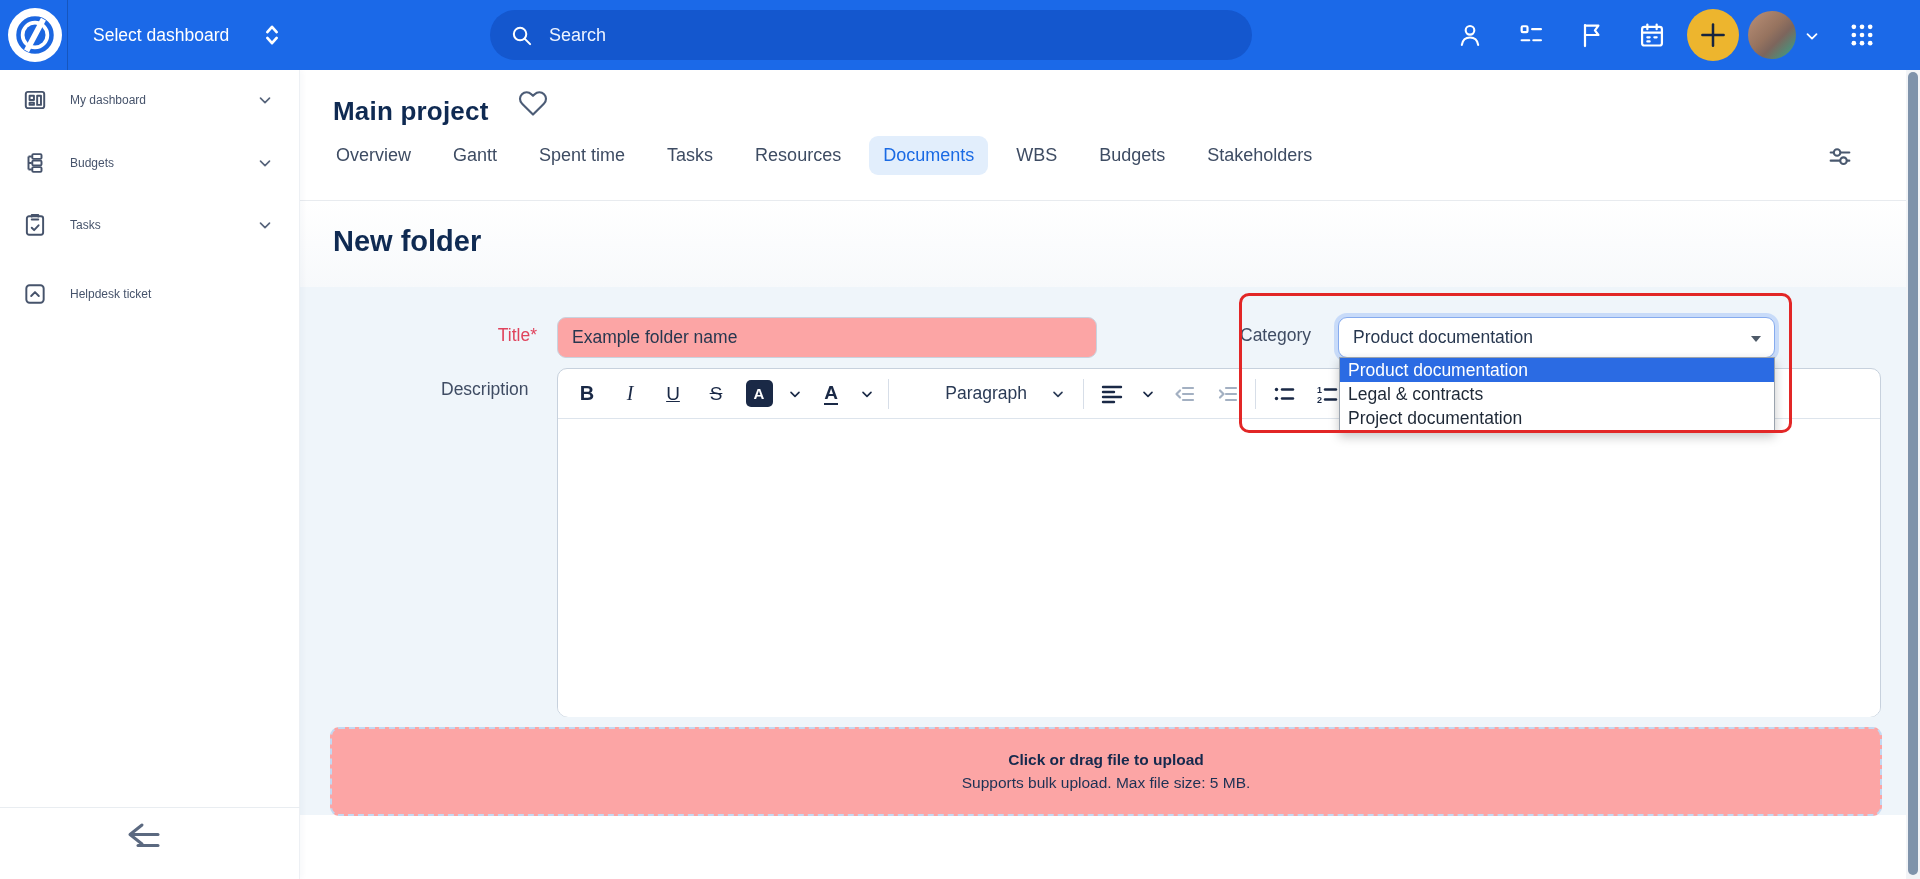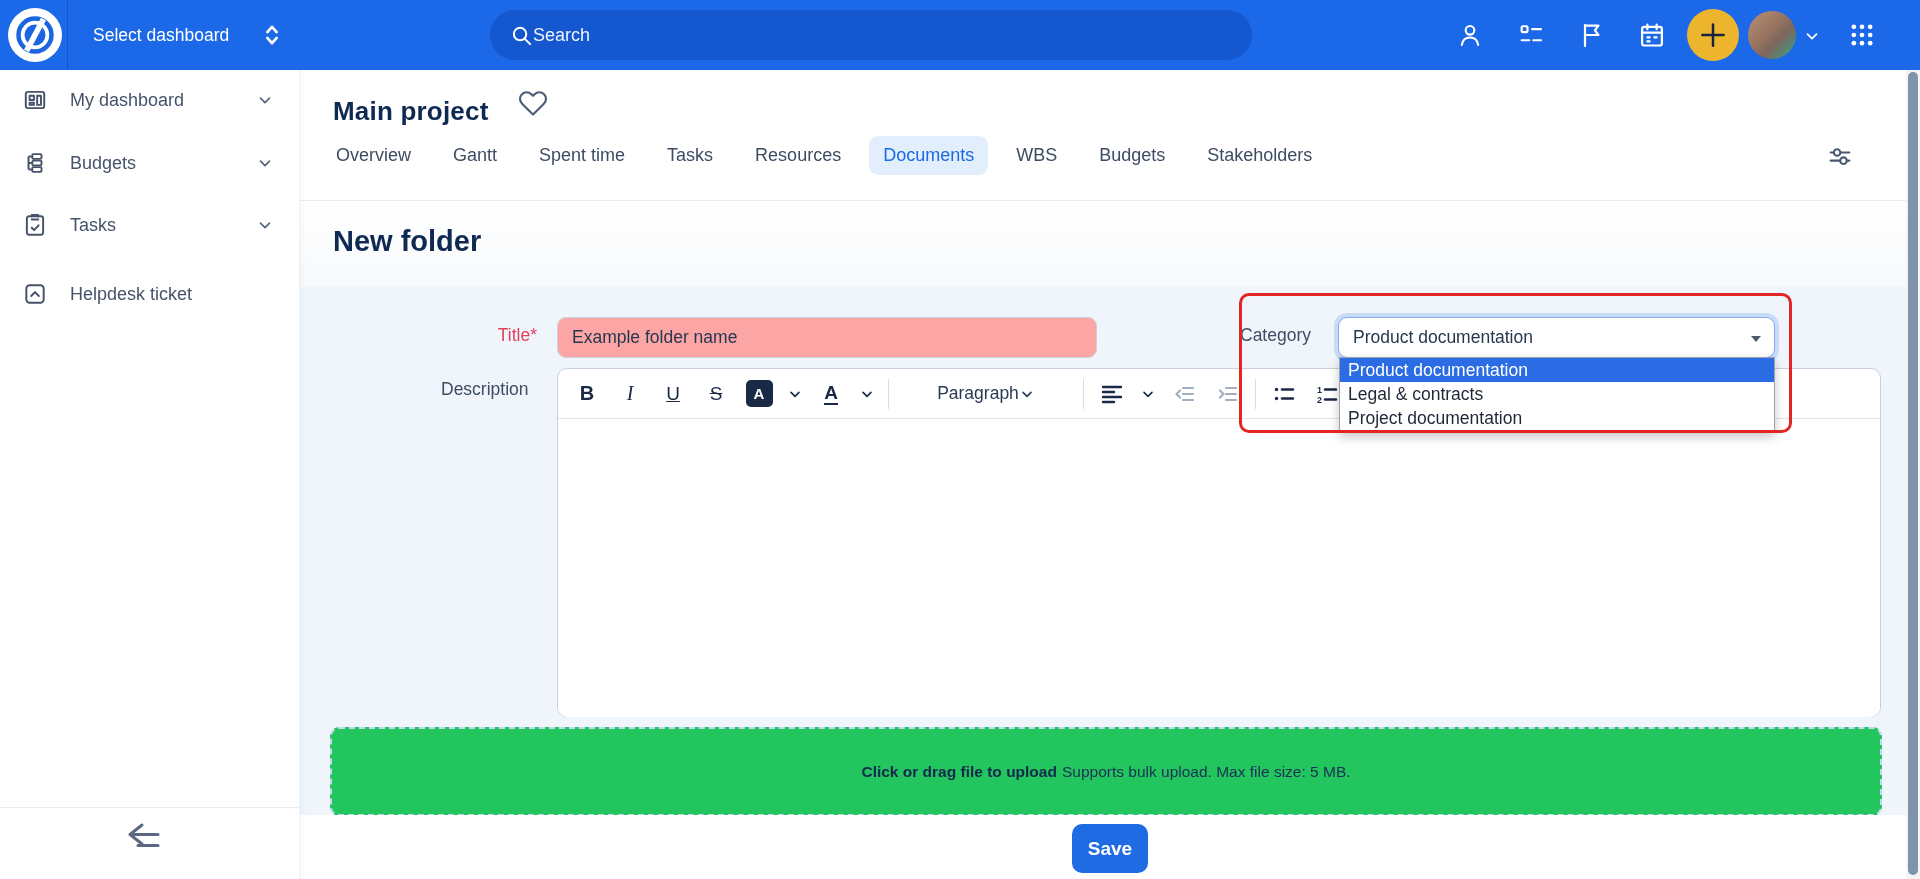--- a/index.html
+++ b/index.html
@@ -6,34 +6,34 @@
   html,body { width:1920px; height:879px; font-family:"Liberation Sans", sans-serif; background:#fff; overflow:hidden; }
   #app { position:relative; width:1920px; height:879px; background:#fff; }
 
   
   .navbar { position:absolute; left:0; top:0; width:1920px; height:70px; background:#1b69e8; z-index:30; }
   .logo-wrap { position:absolute; left:7px; top:7px; width:56px; height:56px; }
   .nav-sep { position:absolute; left:67px; top:0; width:1px; height:70px; background:rgba(0,0,0,.18); }
   .select-dash { position:absolute; left:93px; top:0; height:60px; line-height:70px; color:#fff; font-size:17.5px; font-weight:500; cursor:pointer; }
   .unfold { position:absolute; left:258px; top:21px; width:28px; height:28px; cursor:pointer; }
   .search-pill { position:absolute; left:490px; top:10px; width:762px; height:50px; border-radius:25px; background:#1457ce; display:flex; align-items:center; padding-left:20px; cursor:text; }
-  .search-pill .ph { color:#eef4ff; font-size:18px; font-weight:500; margin-left:0; }
+  .search-pill .ph { color:#eef4ff; font-size:18px; font-weight:500; margin-left:16px; }
   .nav-ic { position:absolute; top:21px; width:28px; height:28px; color:#fff; cursor:pointer; }
   .plus-btn { position:absolute; left:1687px; top:9px; width:52px; height:52px; border-radius:50%; background:#edb52e; display:flex; align-items:center; justify-content:center; cursor:pointer; }
   .avatar { position:absolute; left:1748px; top:11px; width:48px; height:48px; border-radius:50%; cursor:pointer;
             background:radial-gradient(circle at 40% 35%, #c09579 0%, #8e6f60 55%, #6c564e 75%), linear-gradient(135deg,#b98b72,#2ea98d);
             background:linear-gradient(135deg,#bb9077 0%, #96735f 45%, #7d655c 62%, #2fa98c 100%); }
   .av-chev { position:absolute; left:1803px; top:27px; width:18px; height:18px; color:#fff; cursor:pointer; }
   .grid-ic { position:absolute; left:1848px; top:21px; width:28px; height:28px; color:#fff; cursor:pointer; }
 
   
   .sidebar { position:absolute; left:0; top:70px; width:300px; height:809px; background:#fff; border-right:1px solid #edf0f4; box-shadow:2px 0 6px rgba(30,50,90,.04); z-index:20; }
   .side-item { position:absolute; left:0; width:300px; height:46px; display:flex; align-items:center; cursor:pointer; color:#46536b; }
   .side-item .ic { position:absolute; left:22px; width:26px; height:26px; }
-  .side-item .lbl { position:absolute; left:70px; font-size:18px; color:#46536b; }
+  .side-item .lbl { position:absolute; left:70px; font-size:12px; color:#46536b; }
   .side-item .chev { position:absolute; left:256px; width:18px; height:18px; color:#57647b; }
   .side-divider { position:absolute; left:0; top:737px; width:300px; height:1px; background:#e9edf1; }
   .collapse-btn { position:absolute; left:118px; top:745px; width:52px; height:44px; color:#5b6980; cursor:pointer; display:flex; align-items:center; justify-content:center; }
 
   
   .main-header { position:absolute; left:300px; top:70px; width:1606px; height:131px; background:#fff; border-bottom:1px solid #e8ebef; }
   .proj-title { position:absolute; left:33px; top:10px; font-size:26px; font-weight:bold; color:#0f2a52; letter-spacing:.2px;margin-top:16px; }
   .heart { position:absolute; left:218px; top:18px; width:30px; height:30px; color:#4c5c76; cursor:pointer; }
   .tabs { position:absolute; left:22px; top:66px; display:flex; gap:14px; align-items:center; }
   .tab { font-size:18px; color:#3e4c63; padding:9px 14px; border-radius:9px; cursor:pointer; white-space:nowrap; }
@@ -66,26 +66,26 @@
   .ed-toolbar { position:absolute; left:0; top:0; width:100%; height:50px; border-bottom:1px solid #dde4ec; display:flex; align-items:center; padding:0 14px; gap:13px; }
   .tb-btn { min-width:30px; height:32px; display:flex; align-items:center; justify-content:center; color:#1a2946; cursor:pointer; border-radius:5px; }
   .tb-b { font-weight:bold; font-size:20px; }
   .tb-i { font-style:italic; font-size:20px; font-family:"Liberation Serif",serif; }
   .tb-u { font-size:19px; text-decoration:underline; }
   .tb-s { font-size:19px; text-decoration:line-through; }
   .tb-bg { width:27px; height:27px; background:#1a2946; color:#fff; border-radius:5px; font-size:15px; font-weight:bold; display:flex; align-items:center; justify-content:center; }
   .tb-color { font-size:19px; font-weight:bold; border-bottom:2.5px solid #1a2946; line-height:20px; }
   .tb-chev { width:16px; height:16px; color:#1a2946; cursor:pointer; }
   .tb-sep { width:1px; height:30px; background:#d7dee8; }
-  .tb-paragraph { display:flex; align-items:center; justify-content:center; width:168px; font-size:17.5px; color:#2a3a55; cursor:pointer; padding:0 4px; }
+  .tb-paragraph { display:flex; align-items:center; justify-content:flex-end; width:168px; font-size:17.5px; color:#2a3a55; cursor:pointer; padding:0 4px;gap:23px; }
   .tb-disabled { color:#a3b0c2; }
   .ed-body { position:absolute; left:0; top:50px; width:100%; height:298px; border-radius:0 0 10px 10px; background:#fff; cursor:text; }
 
   
-  .upload-box { position:absolute; left:30px; top:440px; width:1552px; height:89px; background:#22c55e; border:2px dashed #c3d9f2; border-radius:9px; display:flex; align-items:center; justify-content:center; gap:5px; cursor:pointer; }
+  .upload-box { position:absolute; left:30px; top:440px; width:1552px; height:89px; background:#fca5a5; border:2px dashed #c3d9f2; border-radius:9px; display:flex; flex-direction:column; align-items:center; justify-content:center; gap:5px; cursor:pointer; }
   .up-l1 { font-size:15.5px; font-weight:bold; color:#15294d; }
   .up-l2 { font-size:15.5px; color:#1d3154; }
 
   .bottom-band { position:absolute; left:300px; top:815px; width:1606px; height:64px; background:#fff; }
   .save-btn { position:absolute; left:772px; top:9px; width:76px; height:49px; background:#1f6be4; border:none; border-radius:10px; color:#fff; font-size:19px; font-weight:bold; font-family:"Liberation Sans",sans-serif; cursor:pointer; }
 
   
   .scrollbar { position:absolute; right:0; top:70px; width:14px; height:809px; background:#f2f4f7; z-index:35; }
   .scroll-thumb { position:absolute; left:2px; top:2px; width:10px; height:803px; background:#7f93ab; border-radius:5px; cursor:grab; }
 
@@ -389,21 +389,18 @@
       </div>
       <div class="ed-body"></div>
     </div>
 
     <div class="upload-box">
       <div class="up-l1">Click or drag file to upload</div>
       <div class="up-l2">Supports bulk upload. Max file size: 5 MB.</div>
     </div>
   </div>
 
-  <div class="bottom-band">
-    <button class="save-btn">Save</button>
-  </div>
 
   <div class="scrollbar">
     <div class="scroll-thumb"></div>
   </div>
 
 </div>
 
 </body></html>

